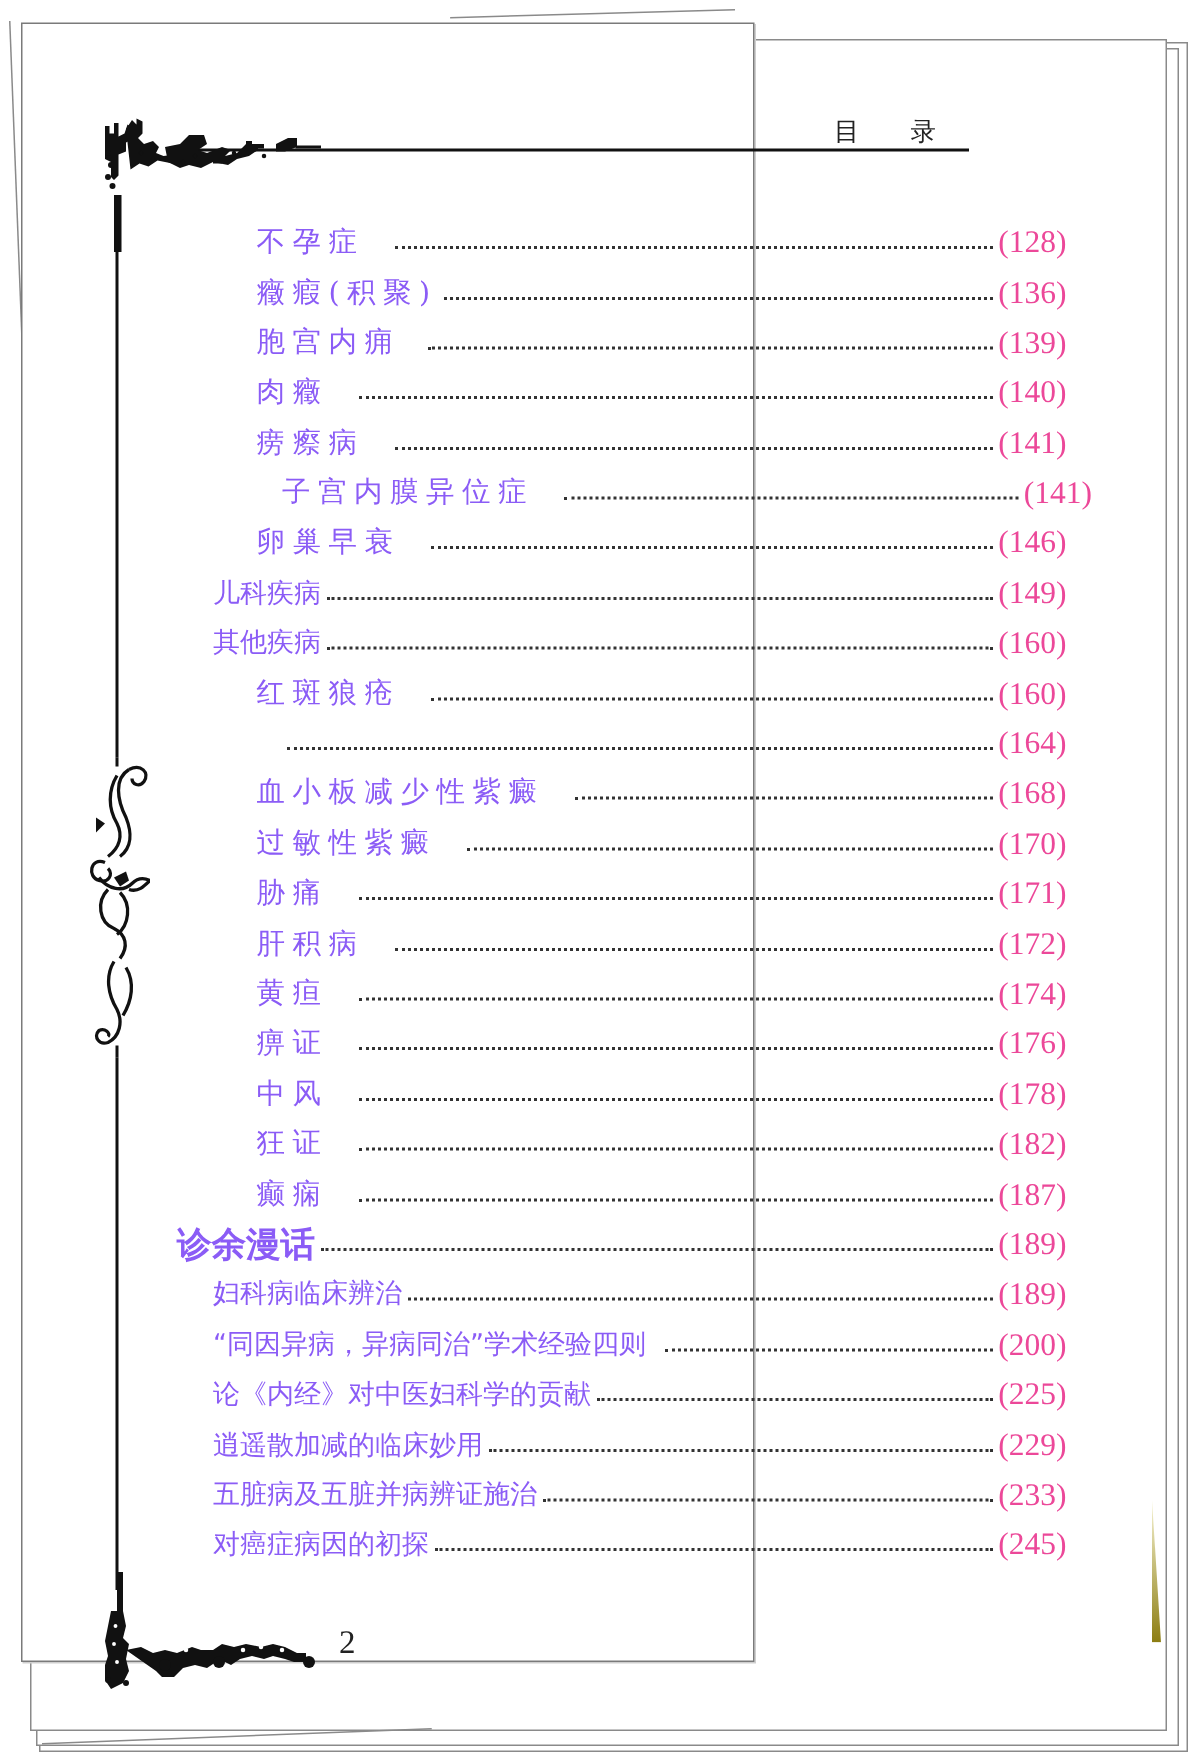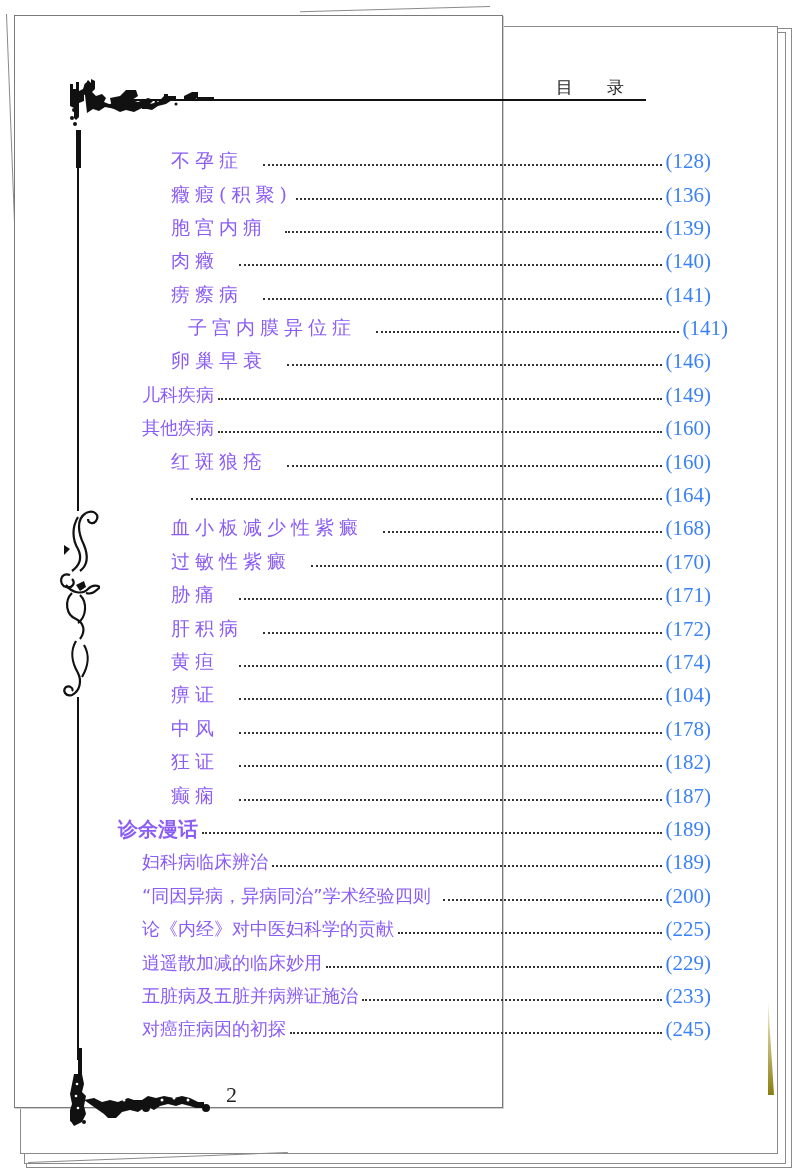--- a/index.html
+++ b/index.html
@@ -38,23 +38,23 @@
 
   
   .orn { position:absolute; }
 
   
   .toc { position:absolute; left:0; top:0; }
   .toc-row { position:absolute; left:0; height:30px; display:flex; align-items:center; white-space:nowrap; }
   .toc-row .title { font-size:19px; color:#8b5cf6; }
   .toc-row.sub .title { letter-spacing:5px; }
   .toc-row.sec .title { font-family:"DejaVu Sans", "Liberation Sans", sans-serif; font-size:18px; letter-spacing:0;text-align:right; }
-  .toc-row.part .title { font-family:"DejaVu Sans", "Liberation Sans", sans-serif; font-weight:bold; font-size:20px; }
+  .toc-row.part .title { font-family:"DejaVu Sans", "Liberation Sans", sans-serif; font-weight:bold; font-size:23px; }
   .toc-row .leader { flex:1; margin:0 4px; border-bottom:2px dotted #333; height:0; transform:translateY(4px); }
-  .toc-row .pg-num { font-family:"Liberation Serif","DejaVu Serif",serif; font-size:21px; color:#3b82f6; }
+  .toc-row .pg-num { font-family:"Liberation Serif","DejaVu Serif",serif; font-size:21px; color:#ec4899; }
 
   .page-number { position:absolute; left:226px; top:1082px; font-family:"Liberation Serif","DejaVu Serif",serif; font-size:22px; color:#222; }
 </style>
 </head>
 <body>
 
 <div class="sheet s1"></div>
 <div class="sheet s2"></div>
 <div class="sheet s3"></div>
 <div class="sheet tilt-top"></div>
@@ -216,21 +216,21 @@
       <span class="pg-num">(172)</span>
     </div>
   <div class="toc-row sub" style="top:647px;left:171px;width:540px">
       <span class="title">黄疸</span>
       <span class="leader" style="margin-left:20px"></span>
       <span class="pg-num">(174)</span>
     </div>
   <div class="toc-row sub" style="top:680px;left:171px;width:540px">
       <span class="title">痹证</span>
       <span class="leader" style="margin-left:20px"></span>
-      <span class="pg-num">(104)</span>
+      <span class="pg-num">(176)</span>
     </div>
   <div class="toc-row sub" style="top:714px;left:171px;width:540px">
       <span class="title">中风</span>
       <span class="leader" style="margin-left:20px"></span>
       <span class="pg-num">(178)</span>
     </div>
   <div class="toc-row sub" style="top:747px;left:171px;width:540px">
       <span class="title">狂证</span>
       <span class="leader" style="margin-left:20px"></span>
       <span class="pg-num">(182)</span>

